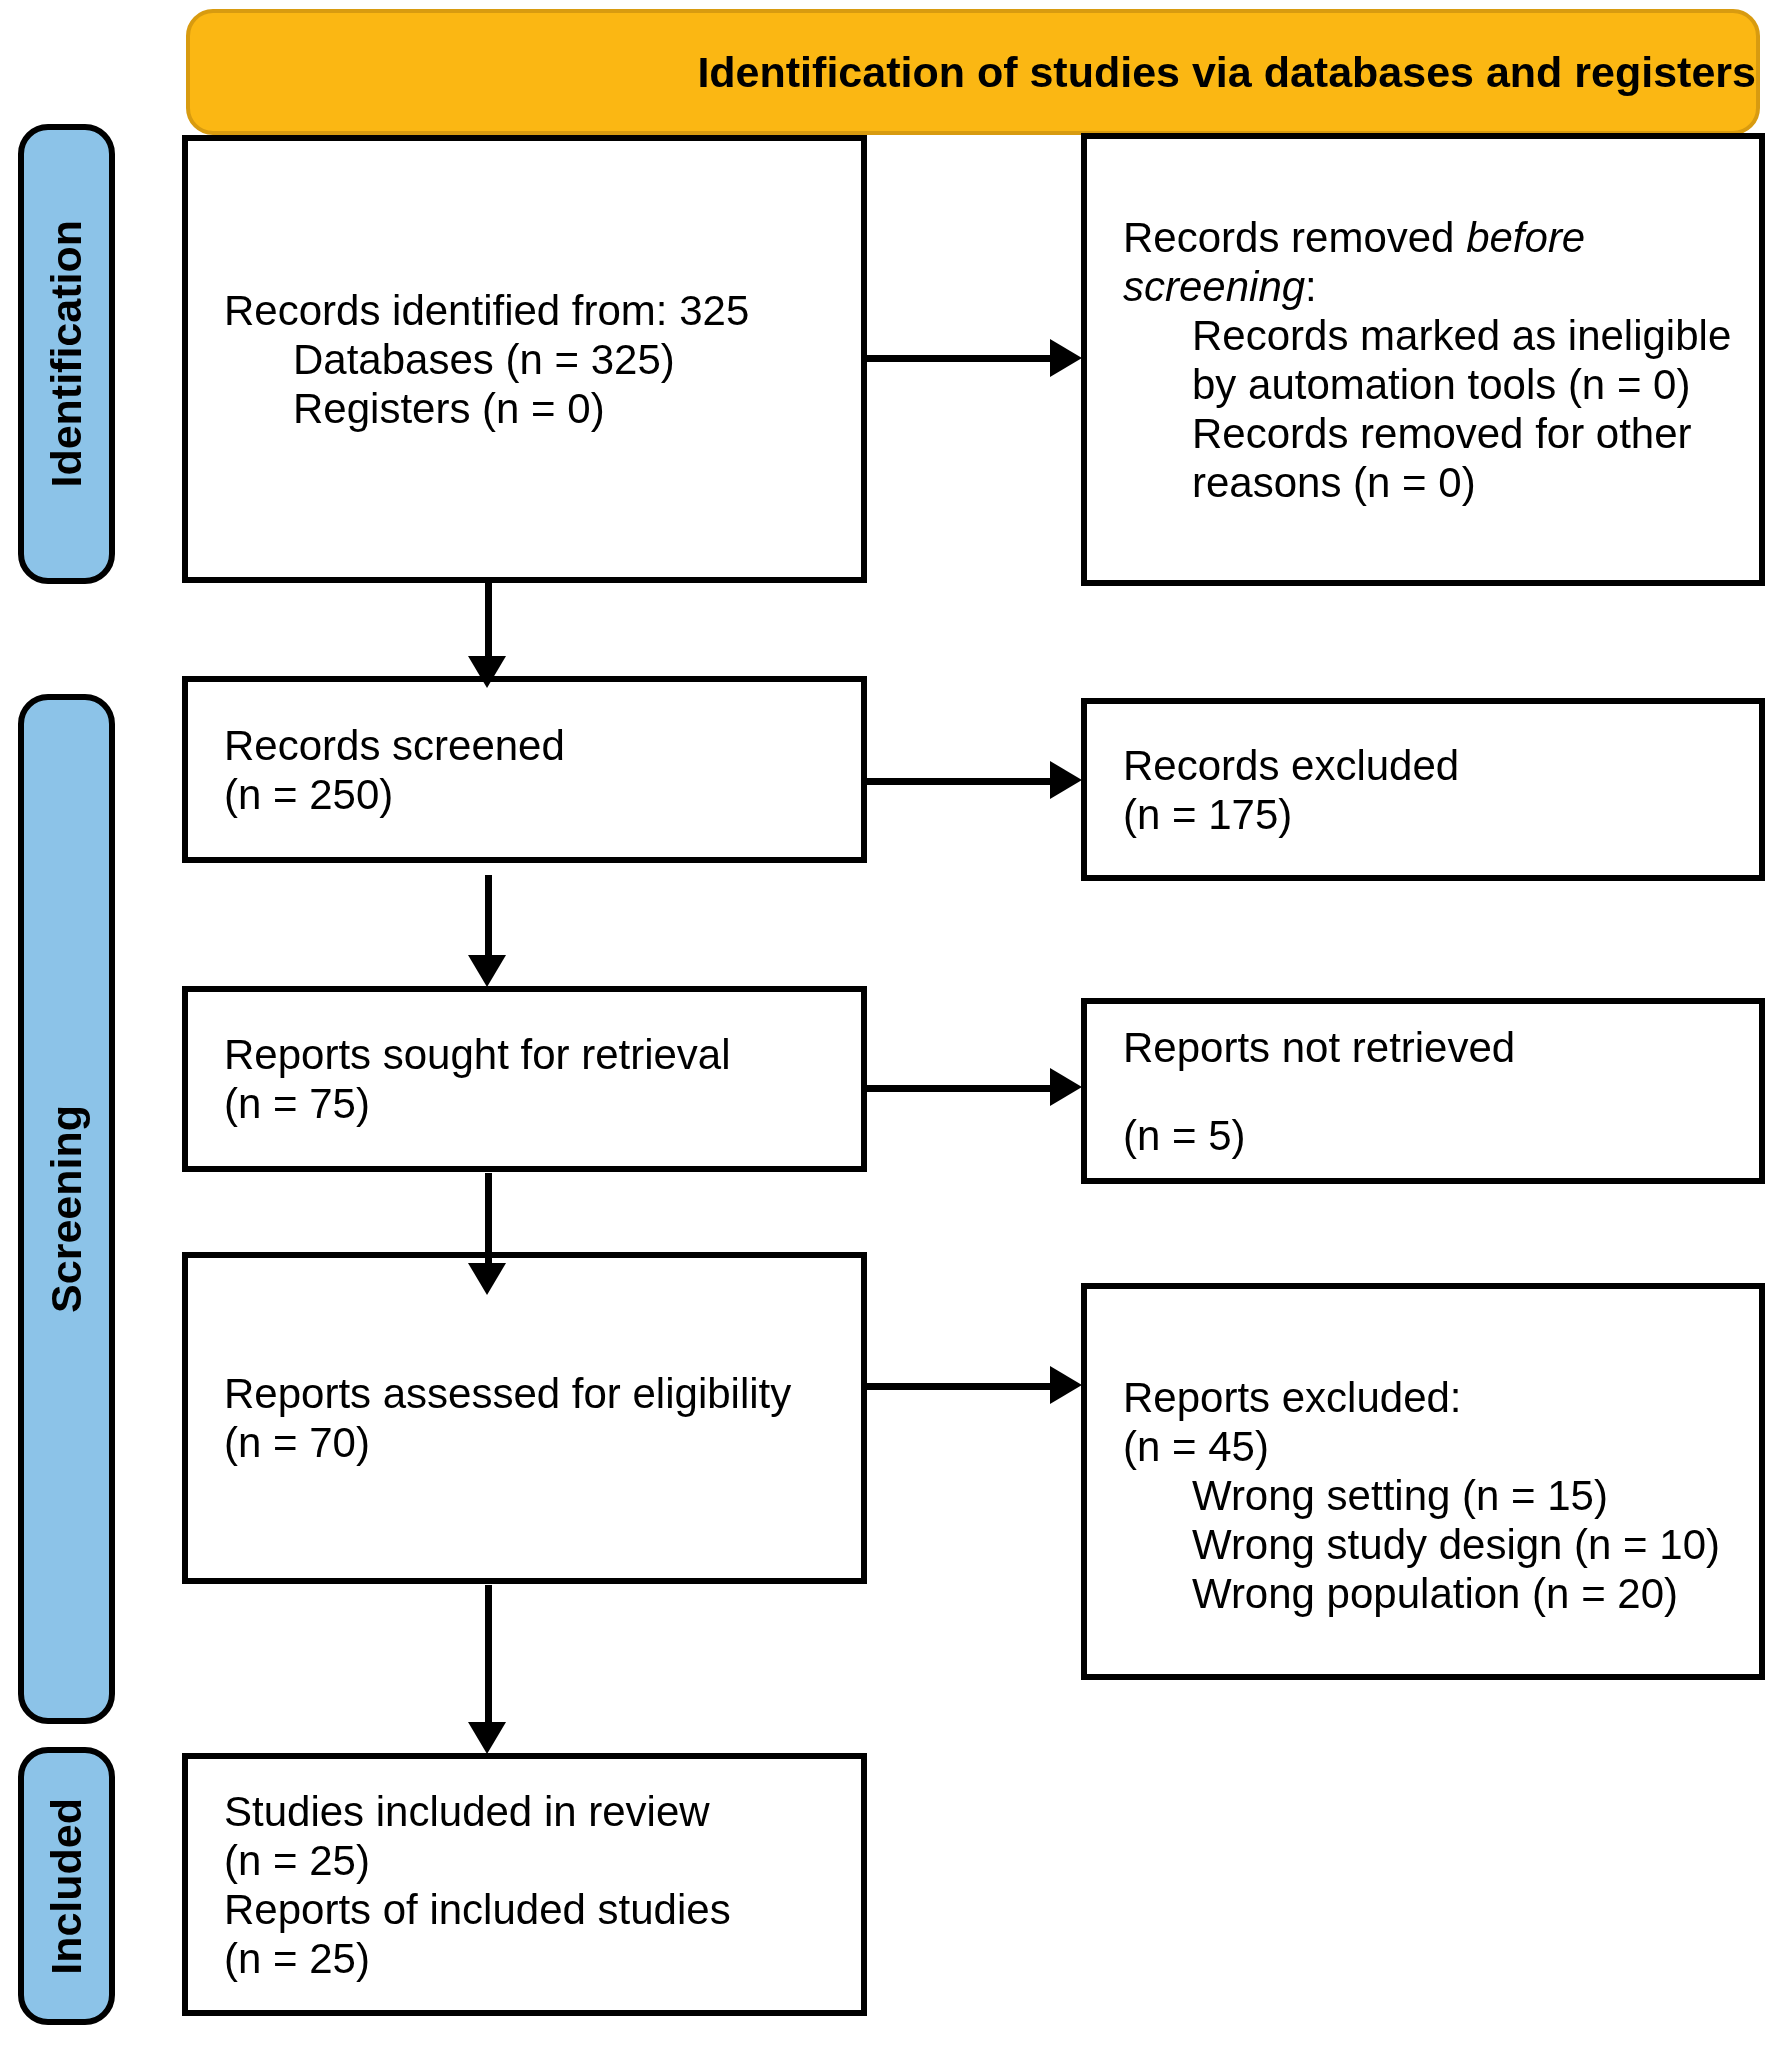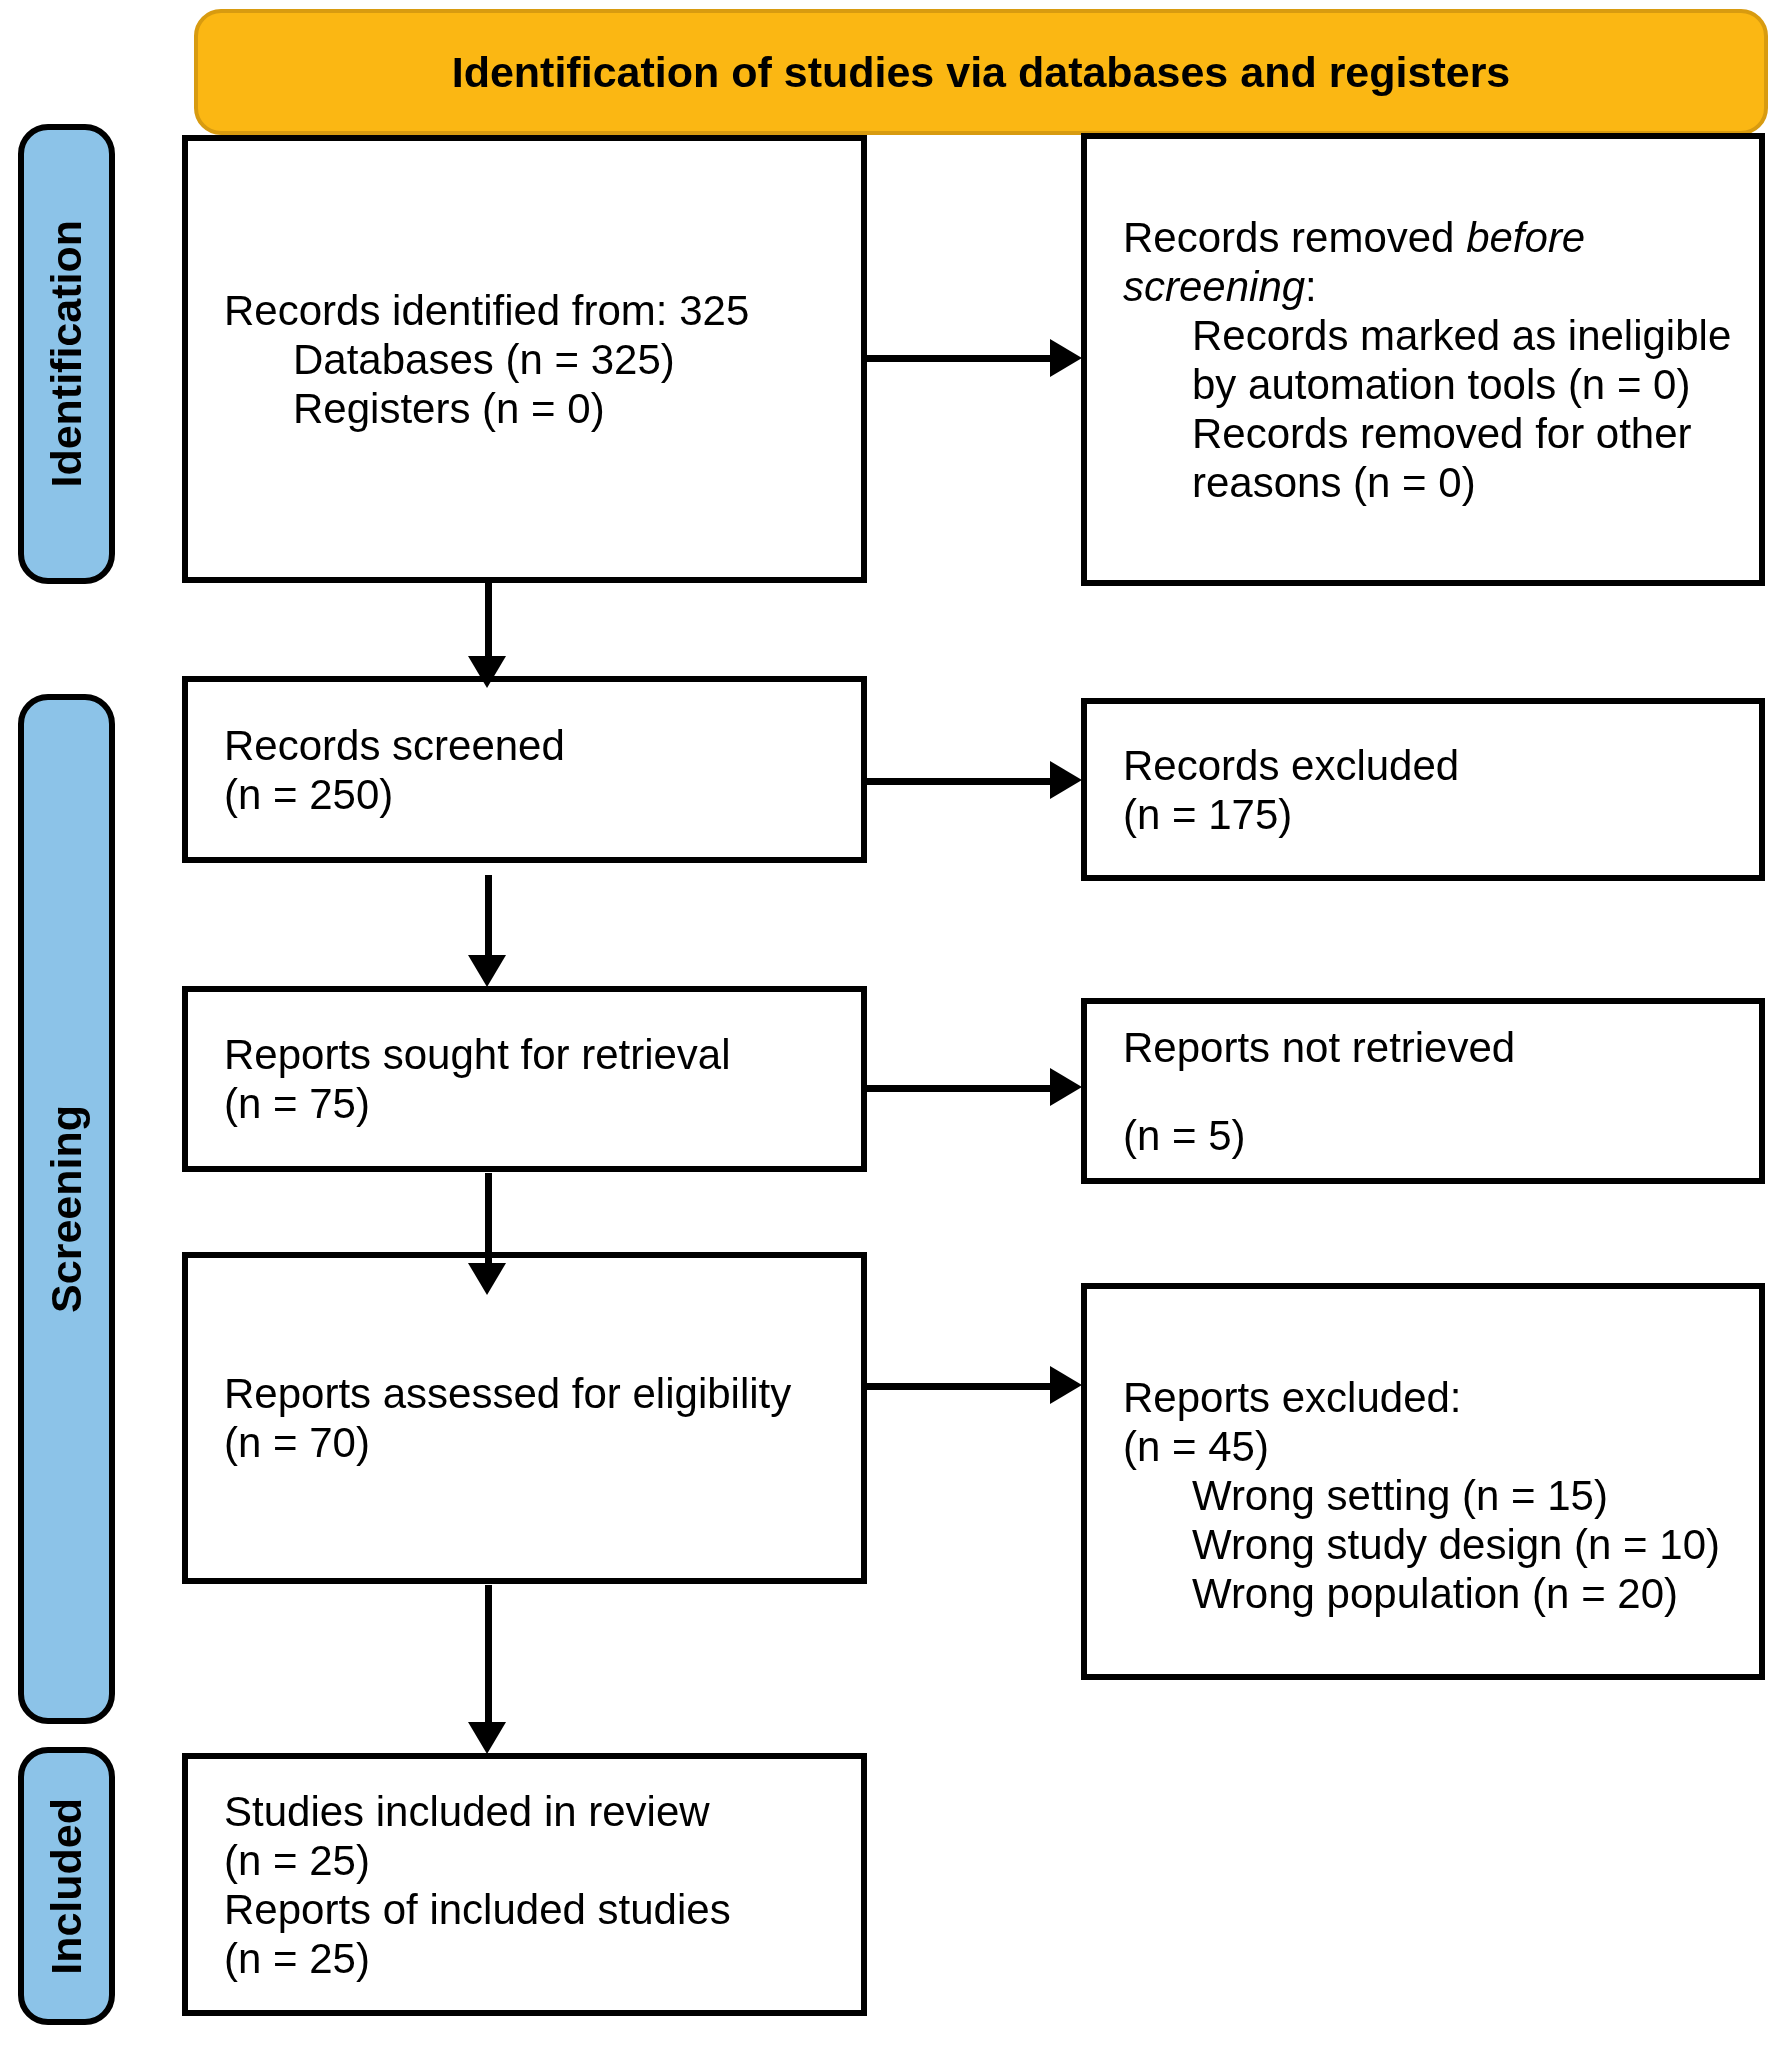--- a/index.html
+++ b/index.html
@@ -1,22 +1,22 @@
 <!DOCTYPE html>
 <html style="--banner-fill: #FBB713; --banner-border: #D89B10; --stage-fill: #8CC3E8; --stage-border: #000000; --box-bg: #FFFFFF; --box-border: #000000; --arrow: #000000; --text: #000000; --page-bg: #FFFFFF;font-size:11.5px"><head>
 <meta charset="utf-8">
 <style>
   html,body{margin:0;padding:0;background:var(--page-bg,#fff);}
   .canvas{position:relative;width:1787px;height:2046px;background:var(--page-bg,#fff);
           font-family:"Liberation Sans",sans-serif;color:var(--text,#000);overflow:hidden;}
 
   
-  .banner{position:absolute;left:194px;top:9.4px;width:1574px;height:126px;box-sizing:border-box;
+  .banner{position:absolute;left:186px;top:9.4px;width:1574px;height:126px;box-sizing:border-box;
           background:var(--banner-fill,#FBB713);border:4.3px solid var(--banner-border,#D89B10);
-          border-radius:27px;display:flex;align-items:center;justify-content:center;
+          border-radius:27px;display:flex;align-items:center;justify-content:flex-end;
           font-size:43px;font-weight:bold;}
 
   
   .stage{position:absolute;left:18px;width:97px;box-sizing:border-box;
          background:var(--stage-fill,#8CC3E8);border:6.5px solid var(--stage-border,#000);
          border-radius:30px;display:flex;align-items:center;justify-content:center;}
   .stage span{writing-mode:vertical-rl;transform:rotate(180deg);
               font-size:43px;font-weight:bold;white-space:nowrap;}
   #stage-identification{top:124px;height:460px;}
   #stage-screening{top:694px;height:1030px;}

